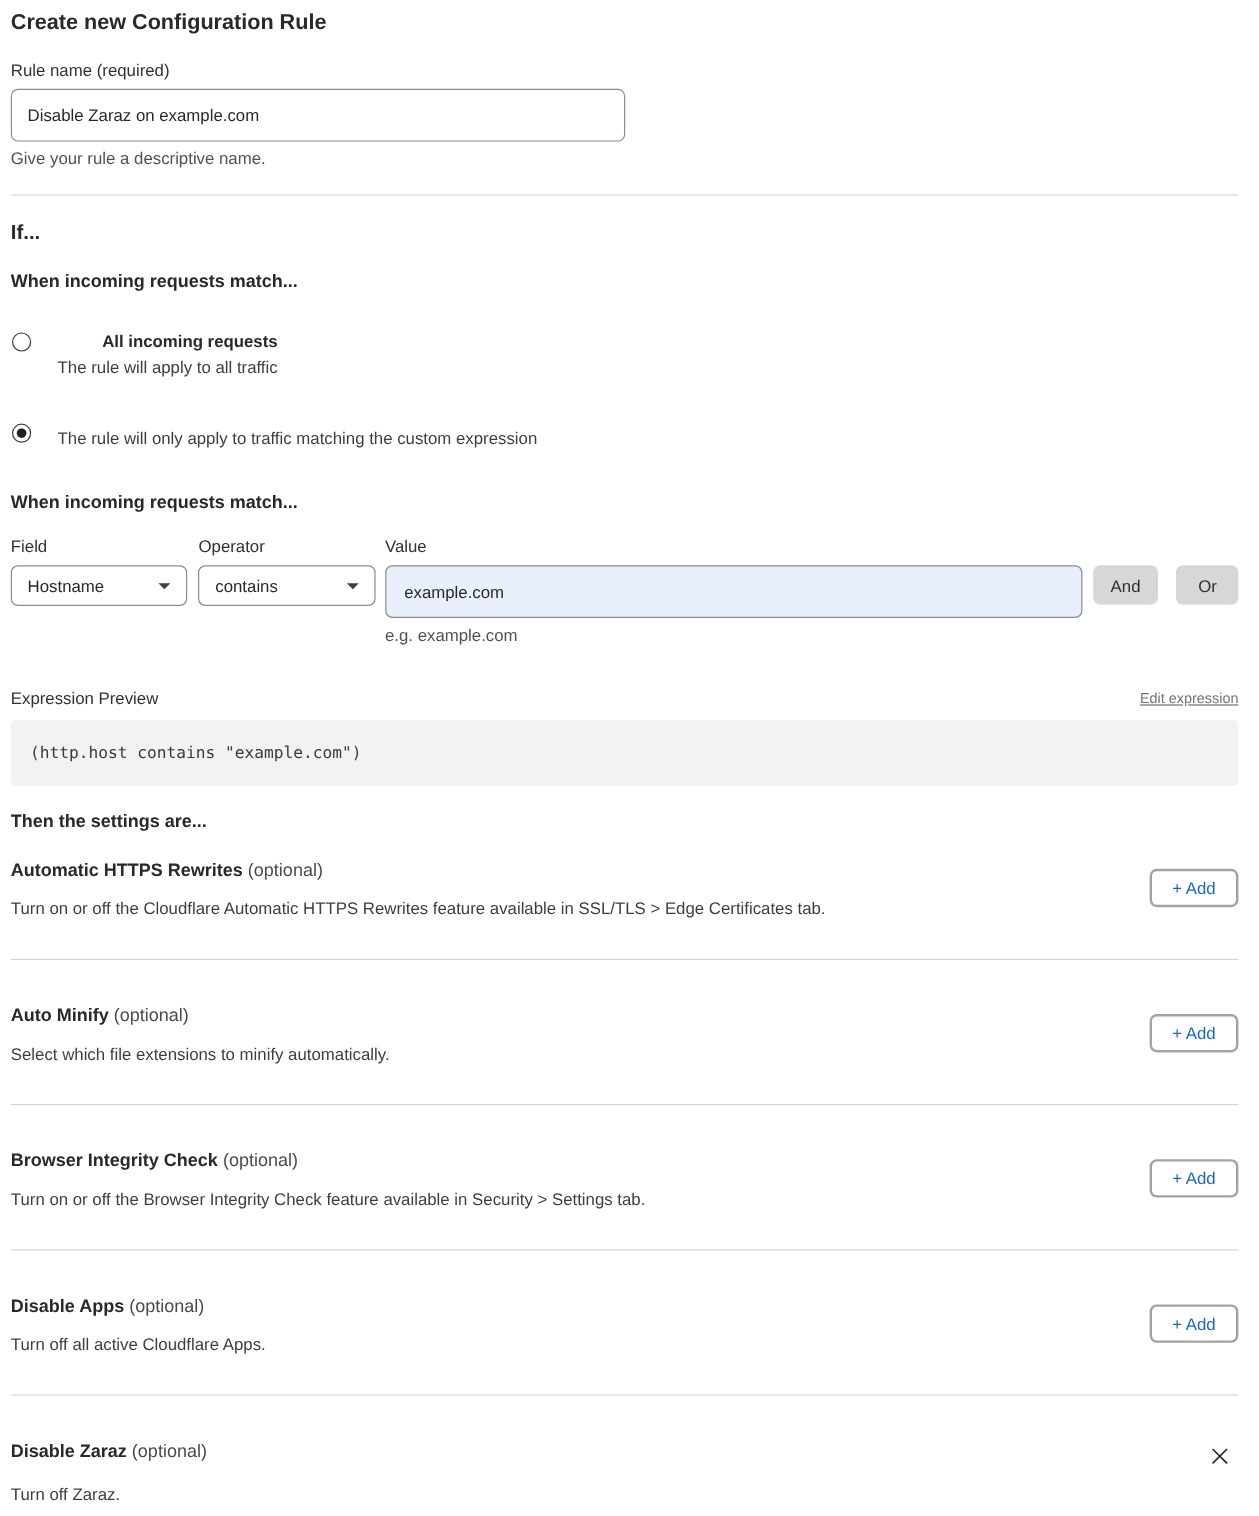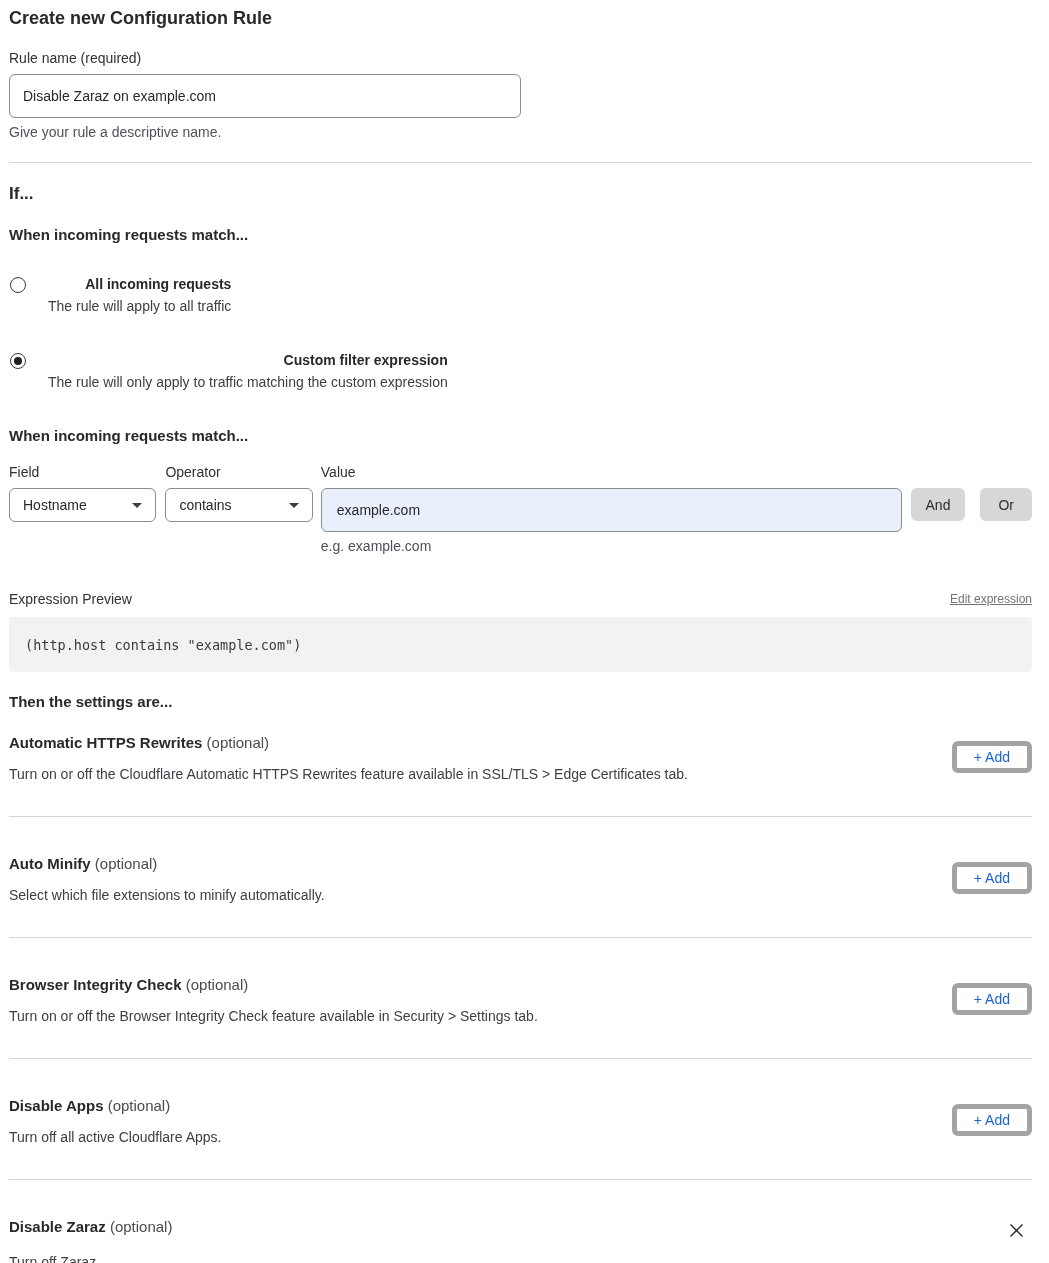--- a/index.html
+++ b/index.html
@@ -168,21 +168,21 @@
   .setting.last { border-bottom: none; padding-bottom: 0; }
   .setting-title { font-size: 15px; font-weight: 700; color: #28282d; line-height: 18px; }
   .setting-optional { font-weight: 400; color: #4a4a52; }
   .setting-desc { font-size: 14px; color: #3d3d46; line-height: 17px; margin-top: 14px; }
   .add-btn {
     position: absolute;
     right: 0;
     top: 45px;
     height: 32px;
     background: #fff;
-    border: 5px solid #a3a3a3;
+    border: 2px solid #a3a3a3;
     border-radius: 6px;
     color: #1963d2;
     font-family: "Liberation Sans", sans-serif;
     font-size: 14px;
     padding: 0 17px;
     cursor: pointer;
   }
   .setting.first .add-btn { top: 30px; }
   .zaraz-header { display: flex; justify-content: space-between; align-items: flex-start; }
   .close-btn {
@@ -216,21 +216,20 @@
     <span class="radio-circle"></span>
     <span class="radio-texts">
       <div class="radio-label">All incoming requests</div>
       <div class="radio-desc">The rule will apply to all traffic</div>
     </span>
   </div>
 
   <div class="radio-option">
     <span class="radio-circle selected"></span>
     <span class="radio-texts">
-      <div class="radio-label">Custom filter expression</div>
       <div class="radio-desc">The rule will only apply to traffic matching the custom expression</div>
     </span>
   </div>
 
   <div class="h-sub builder-heading">When incoming requests match...</div>
 
   <div class="builder-row">
     <div class="b-col-field">
       <div class="field-label">Field</div>
       <div class="select-box">

